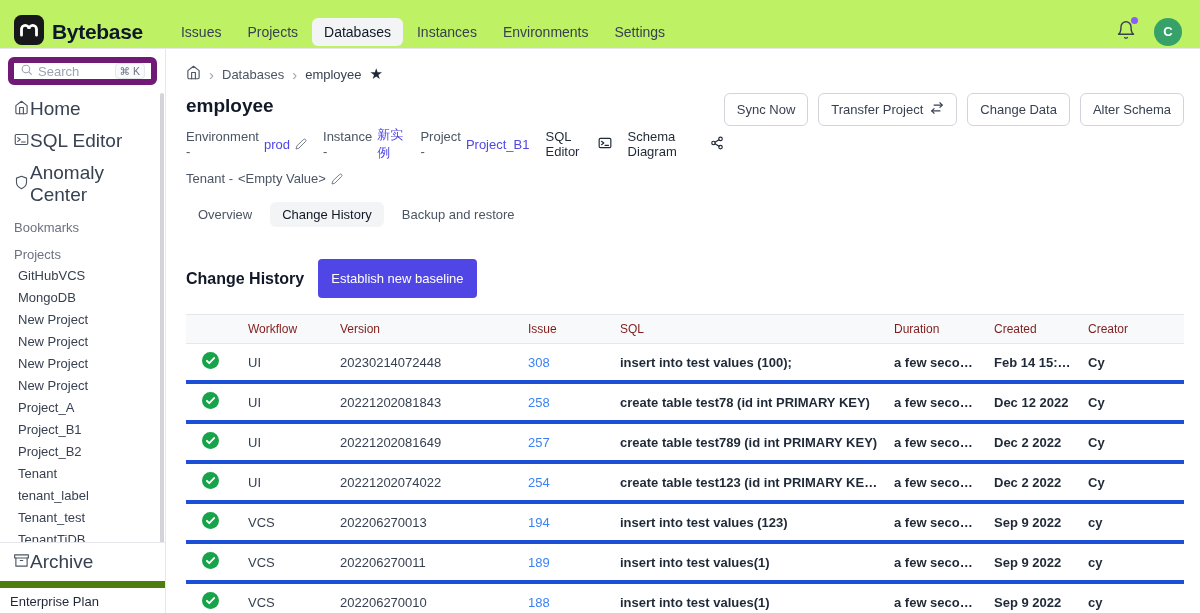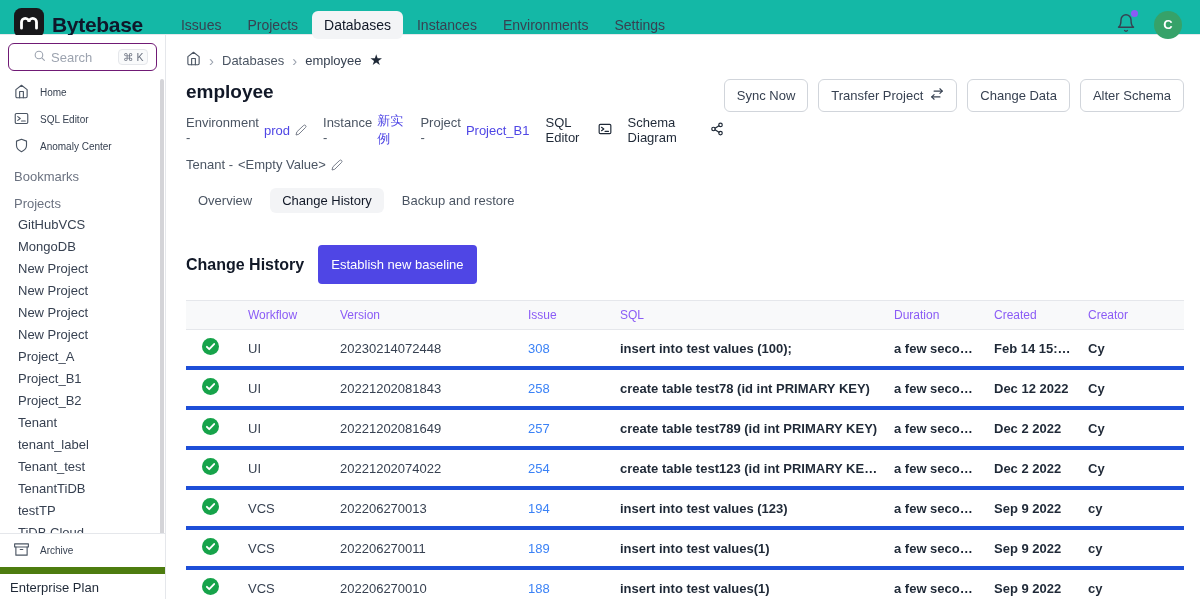--- a/index.html
+++ b/index.html
@@ -1,47 +1,47 @@
 <!DOCTYPE html>
 <html style="--accent: #4f46e5; --link: #4f46e5; --issue_link: #3b82f6; --success: #16a34a; --avatar: #36a269; --notification_dot: #8b5cf6;"><head>
 <meta charset="utf-8">
 <style>
   * { margin:0; padding:0; box-sizing:border-box; }
   html,body { width:1200px; height:613px; overflow:hidden; background:#fff;
     font-family:"Liberation Sans", sans-serif; color:#374151; }
 
   
-  .topbar { height:35px; display:flex; align-items:center; padding:15px 18px 0 14px;
-    border-bottom:1px solid #e5e7eb; background:#14b8a6; }
+  .topbar { height:49px; display:flex; align-items:center; padding:15px 18px 0 14px;
+    border-bottom:1px solid #e5e7eb; background:#bef264; }
   .logo { display:flex; align-items:center; gap:8px; margin-right:26px; cursor:pointer; }
   .logo-text { font-size:21px; font-weight:800; color:#0f172a; letter-spacing:-0.3px; }
   .nav { display:flex; gap:2px; flex:1; align-items:center; }
   .nav-item { padding:6px 12px; border-radius:6px; font-size:14px; color:#374151; cursor:pointer; white-space:nowrap; }
   .nav-item.active { background:#f3f4f6; color:#111827; }
   .topbar-right { display:flex; align-items:center; gap:18px; }
   .bell { position:relative; display:inline-flex; cursor:pointer; }
   .bell-dot { position:absolute; top:-3px; right:-2px; width:7px; height:7px; border-radius:50%;
     background:var(--notification_dot,#8b5cf6); }
   .avatar { width:28px; height:28px; border-radius:50%; background:var(--avatar,#36a269);
     color:#fff; display:flex; align-items:center; justify-content:center; font-size:13px; font-weight:600; cursor:pointer; }
 
   
   .layout { display:flex; height:564px; }
 
   
   .sidebar { width:166px; flex-shrink:0; border-right:1px solid #e5e7eb; position:relative;
     padding-top:8px; overflow:hidden; background:#fff; }
-  .search-box { margin:0 8px 8px; height:28px; border:1px solid #701a75; border-radius:6px;
-    display:flex; align-items:center; padding:0 24px; gap:5px; background:#fff; cursor:text; }
+  .search-box { margin:0 8px 8px; height:28px; border:6px solid #701a75; border-radius:6px;
+    display:flex; align-items:center; padding:0 6px; gap:5px; background:#fff; cursor:text; }
   .search-box input { border:none; outline:none; width:62px; font-size:13px; color:#374151;
     font-family:"Liberation Sans",sans-serif; }
   .search-box input::placeholder { color:#9ca3af; }
   .kbd { margin-left:auto; border:1px solid #e5e7eb; border-radius:4px; font-size:10.5px;
     padding:1px 4px; color:#6b7280; background:#f9fafb; white-space:nowrap; }
-  .side-item { display:flex; align-items:center; gap:11px; padding:5px 14px; font-size:10px;
+  .side-item { display:flex; align-items:center; gap:1px; padding:5px 14px; font-size:19px;
     color:#374151; cursor:pointer; }
   .side-item svg { flex-shrink:0; color:#4b5563; }
   .side-label { padding:9px 14px 3px; font-size:13px; color:#6b7280; }
   .proj-item { padding:3px 14px 3px 18px; font-size:13px; color:#374151; line-height:16px;
     cursor:pointer; white-space:nowrap; }
   .scroll-thumb { position:absolute; right:1px; top:44px; width:4px; height:468px;
     background:#d4d4d8; border-radius:2px; cursor:grab; }
   .sidebar-bottom { position:absolute; bottom:0; left:0; right:0; background:#fff; }
   .sidebar-bottom .side-item { border-top:1px solid #e5e7eb; padding:8px 14px; }
   .plan-row { border-top:7px solid #4d7c0f; padding:6px 10px 4px; font-size:13px; font-weight:500;
@@ -73,21 +73,21 @@
   .tab.active { background:#f3f4f6; color:#111827; }
 
   .section-head { display:flex; align-items:center; gap:14px; margin-top:32px; }
   .section-title { font-size:16px; font-weight:700; color:#111827; }
   .baseline-btn { background:var(--accent,#4f46e5); color:#fff; border:none; border-radius:4px;
     padding:12px 13px; font-size:13px; cursor:pointer; font-family:"Liberation Sans",sans-serif; }
 
   
   .history-table { margin-top:16px; width:100%; border-collapse:collapse; table-layout:fixed; font-size:13px; }
   .history-table thead th { background:#f8f9fa; border-top:1px solid #e5e7eb; border-bottom:1px solid #e5e7eb;
-    color:#8b5cf6; font-size:12px; font-weight:400; text-align:left; padding:7px 8px; }
+    color:#7f1d1d; font-size:12px; font-weight:400; text-align:left; padding:7px 8px; }
   .history-table td { padding:8px 8px; border-bottom:4px solid #1d4ed8; color:#374151;
     white-space:nowrap; overflow:hidden; text-overflow:ellipsis; }
   .c-icon-cell { padding-left:16px !important; }
   .check { display:inline-flex; }
   td.c-wf { font-weight:500; }
   td.c-sql, td.c-dur, td.c-created, td.c-creator { font-weight:600; color:#1f2937; }
   .issue-link { color:var(--issue_link,#3b82f6); text-decoration:none; cursor:pointer;margin-top:30px; }
 </style>
 </head>
 <body>

